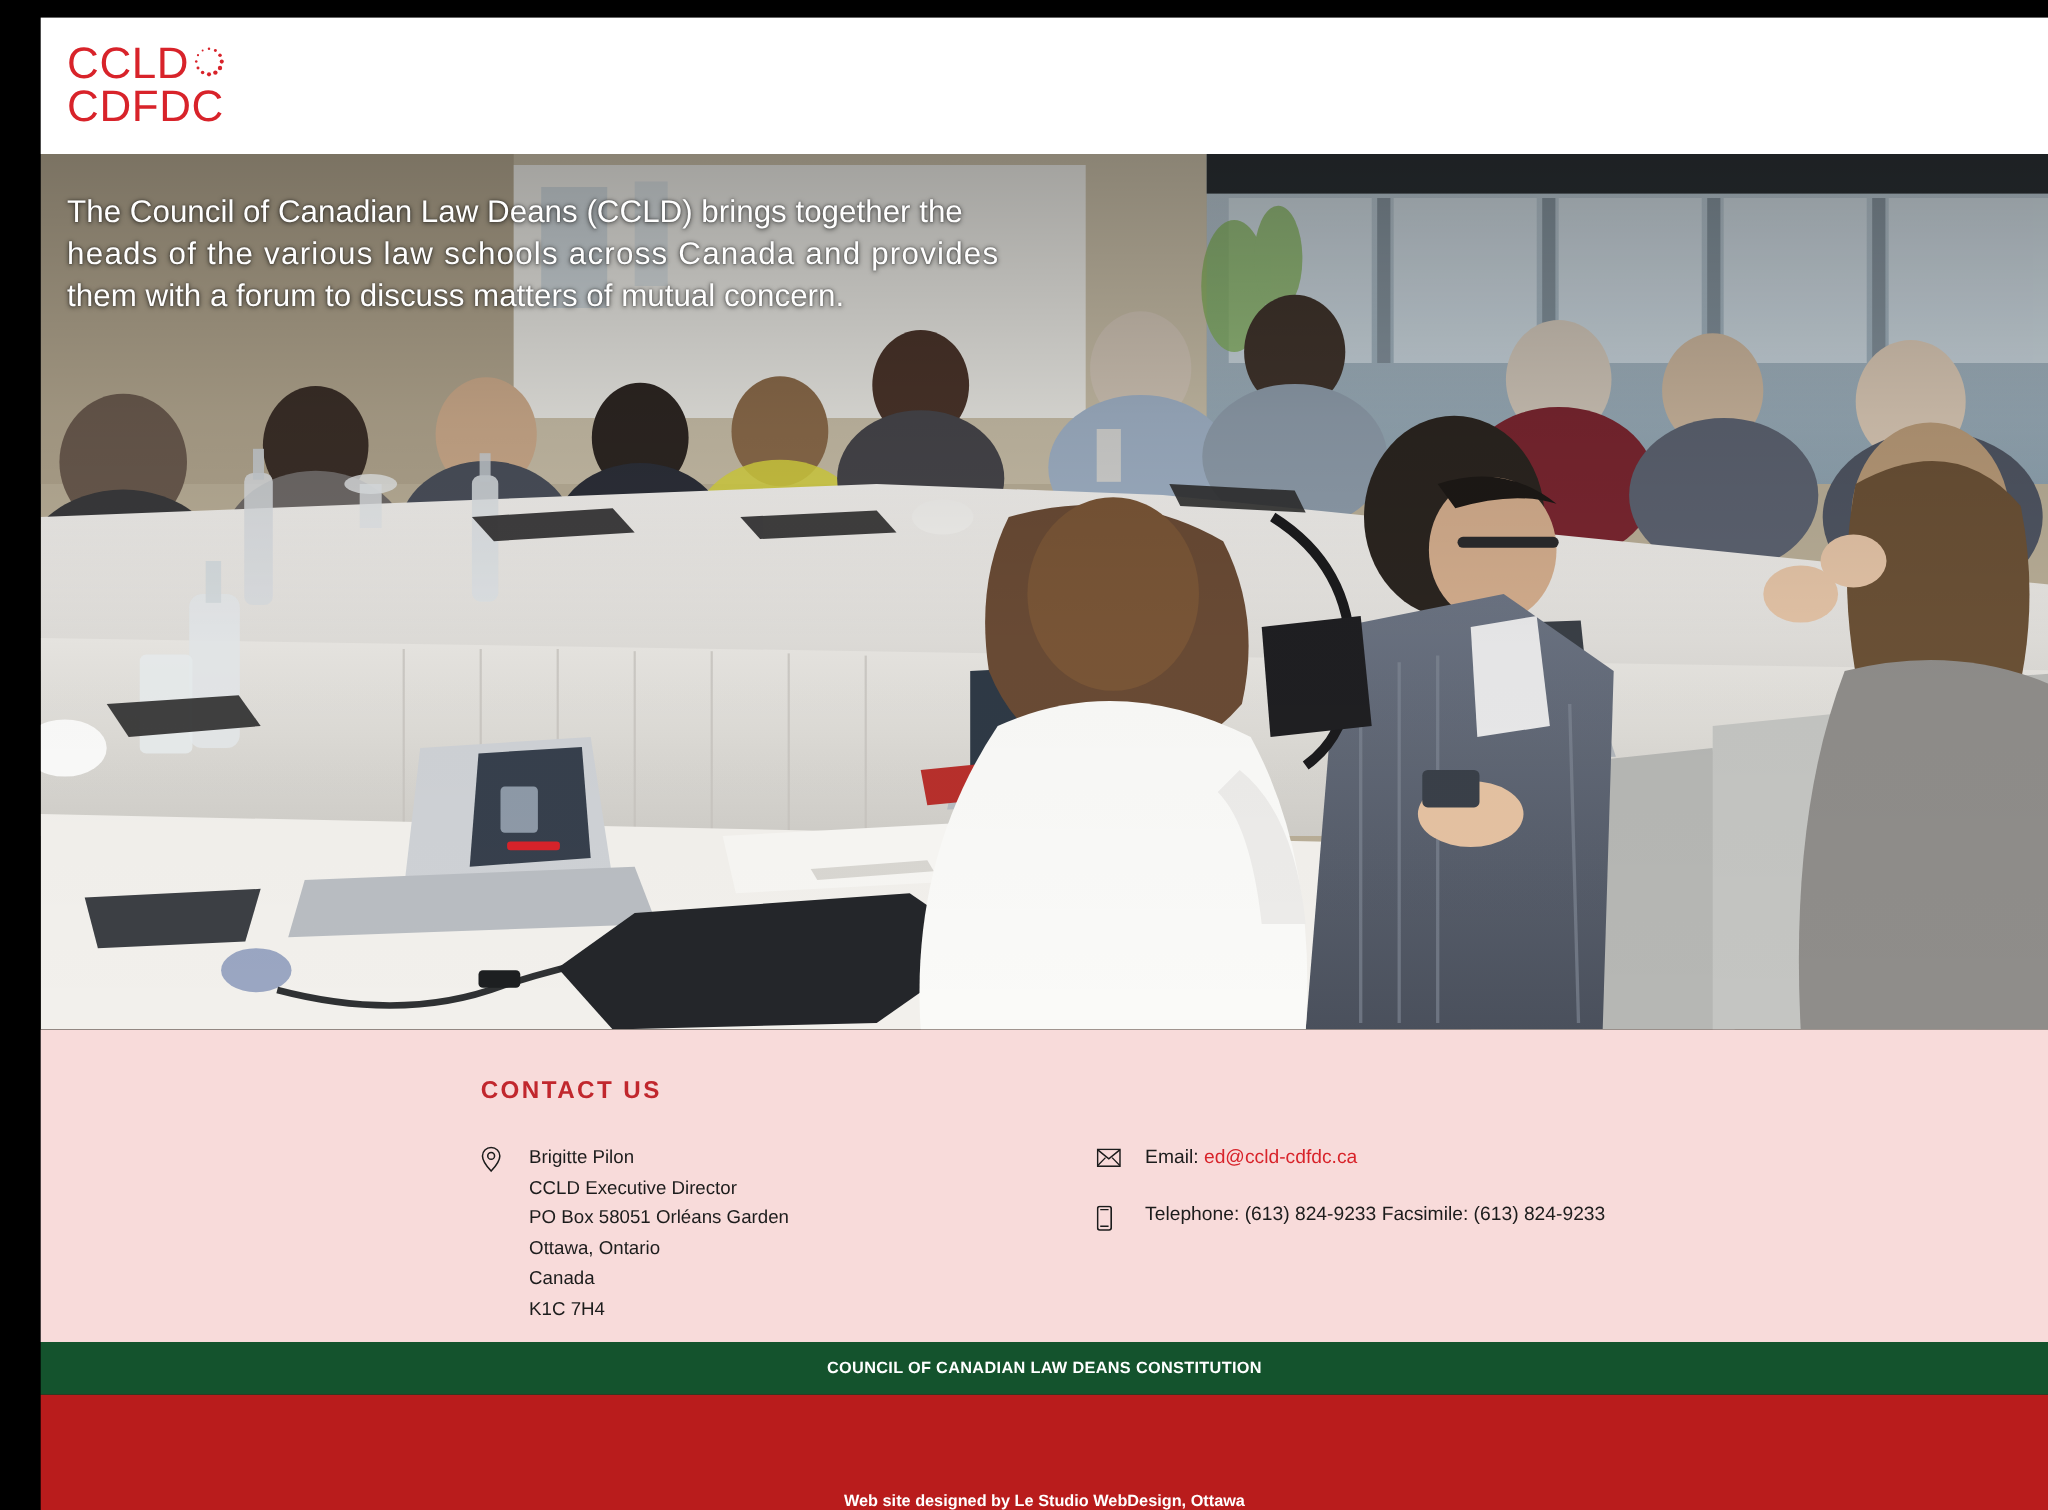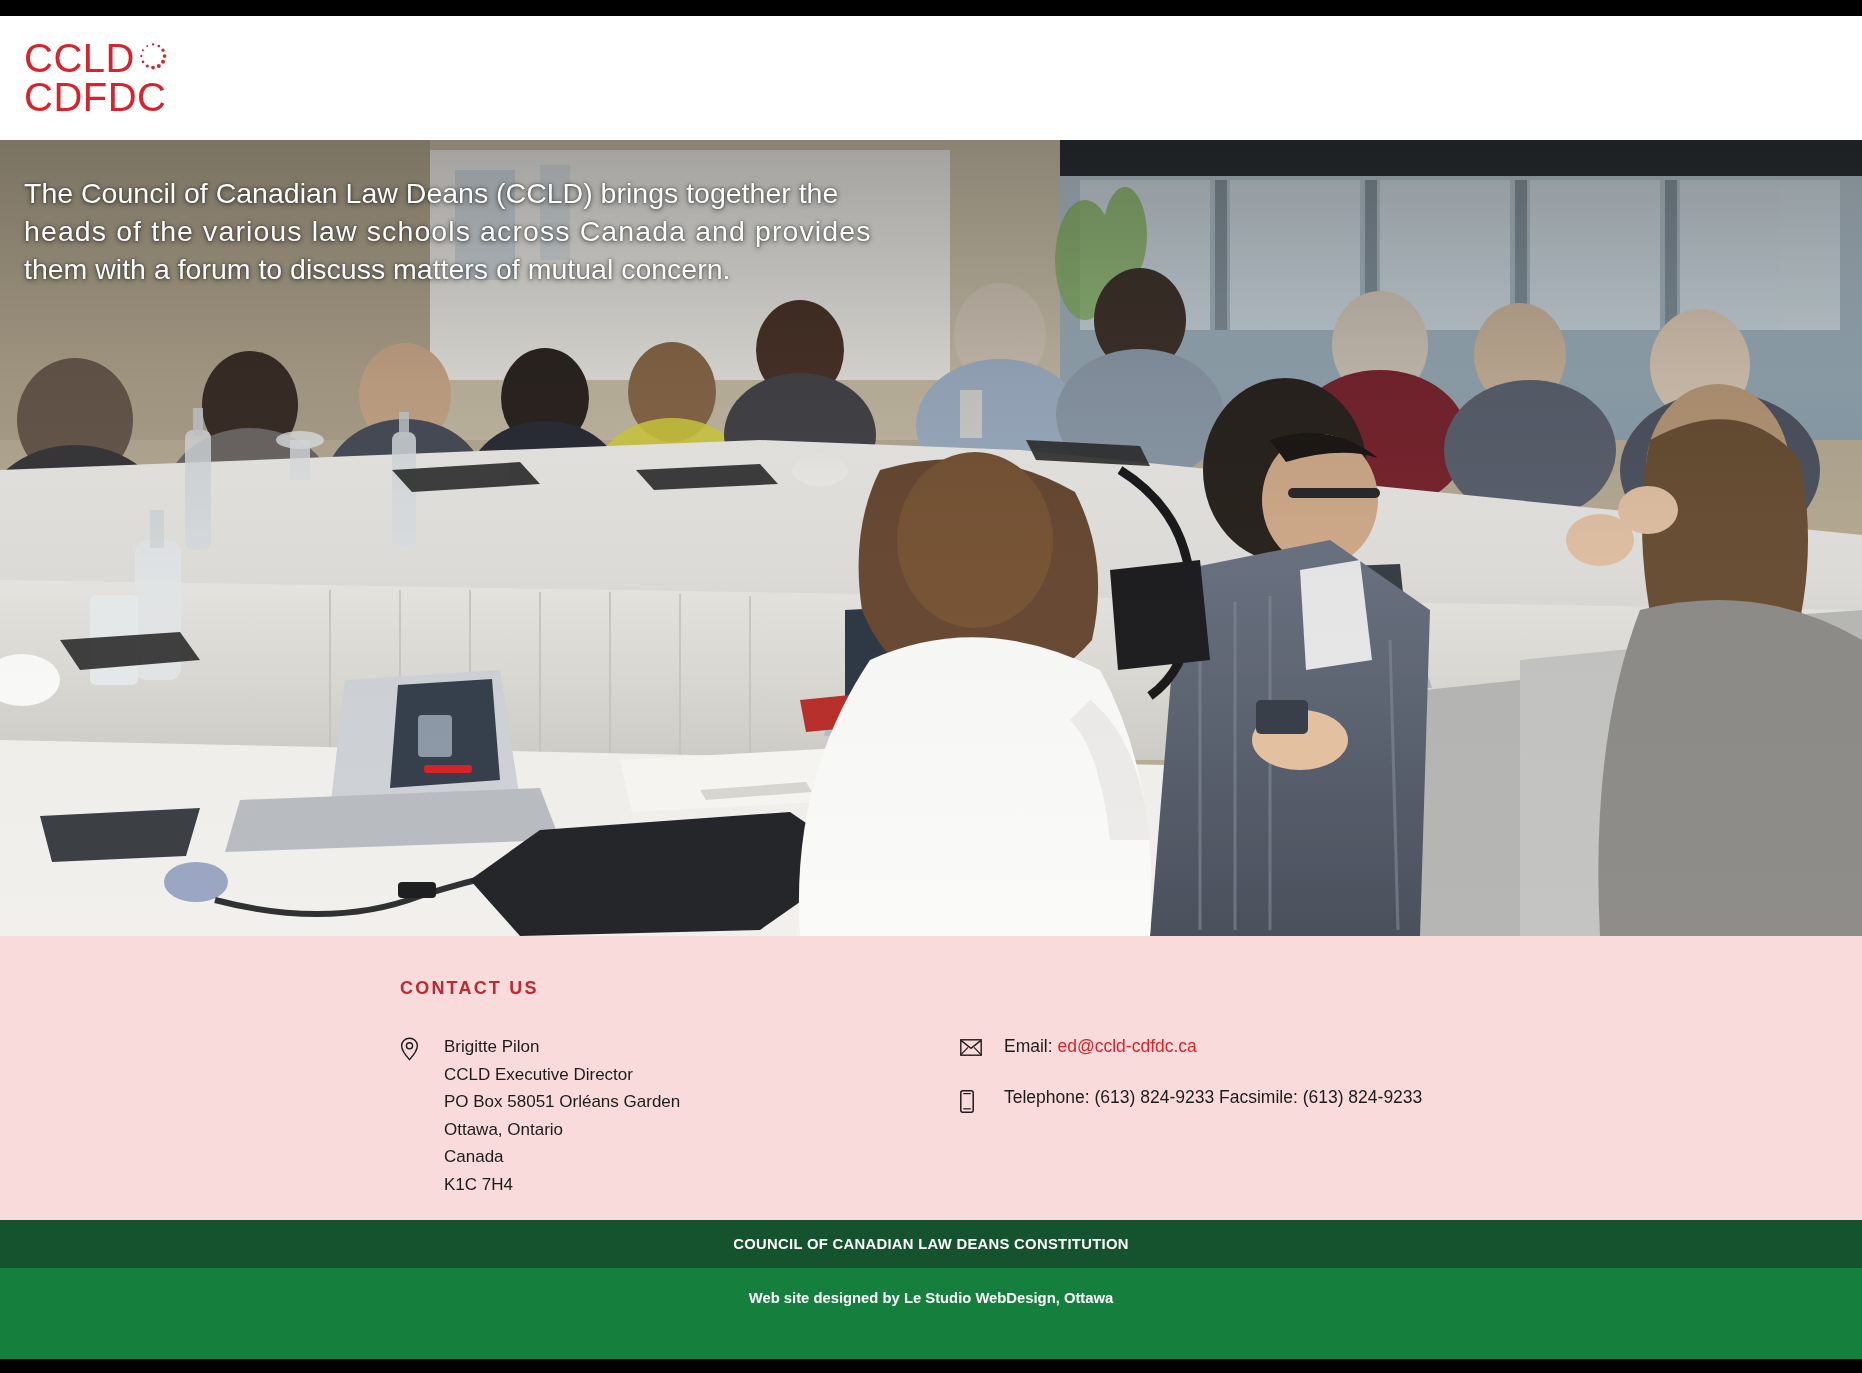--- a/index.html
+++ b/index.html
@@ -3,21 +3,21 @@
 <meta charset="utf-8">
 <style>
   * { box-sizing: border-box; margin: 0; padding: 0; }
   html, body {
     width: 1862px;
     height: 1373px;
     background: #000;
     font-family: "Liberation Sans", sans-serif;
     overflow: hidden;
   }
-  .page { position: relative; width: 1862px; height: 1373px; background:#000; }
+  .page { position: relative; width: 1862px; height: 1373px; background:#000;padding-left:37px; }
 
   
   .topstrip { height: 16px; background: #000; }
 
   
   .header {
     height: 124px;
     background: #ffffff;
     display: flex;
     align-items: center;
@@ -90,21 +90,21 @@
     background: #f8dbda;
     height: 284px;
     position: relative;
   }
   .contact-inner {
     padding-top: 42px;
     padding-left: 400px;
   }
   .contact-title {
     color: #c1272d;
-    font-size: 18px;
+    font-size: 22px;
     font-weight: bold;
     letter-spacing: 2.2px;
     margin-bottom: 34px;
     font-family: "Liberation Sans", sans-serif;
   }
   .contact-cols { display: flex; }
   .col-left { width: 560px; display: flex; gap: 22px; }
   .col-right { display: flex; flex-direction: column; gap: 26px; padding-top: 2px; }
   .icon-box { width: 22px; flex: 0 0 22px; padding-top: 4px; }
   .addr-lines { font-size: 17px; line-height: 1.62; color: #1c1c1c; }
@@ -125,27 +125,27 @@
     color: #ffffff;
     font-size: 14.8px;
     font-weight: bold;
     letter-spacing: 0.3px;
     text-decoration: none;
     font-family: "Liberation Sans", sans-serif;
   }
 
   
   .blackbar {
-    background: #15803d;
+    background: #b91c1c;
     flex: 1;
     display: flex;
-    align-items: flex-start;
+    align-items: flex-end;
     justify-content: center;
     padding-top: 22px;
-    height: 91px;
+    height: 105px;
   }
   .blackbar-text {
     color: #ffffff;
     font-size: 14.8px;
     font-weight: bold;
     font-family: "Liberation Sans", sans-serif;
   }
 </style>
 </head>
 <body>

